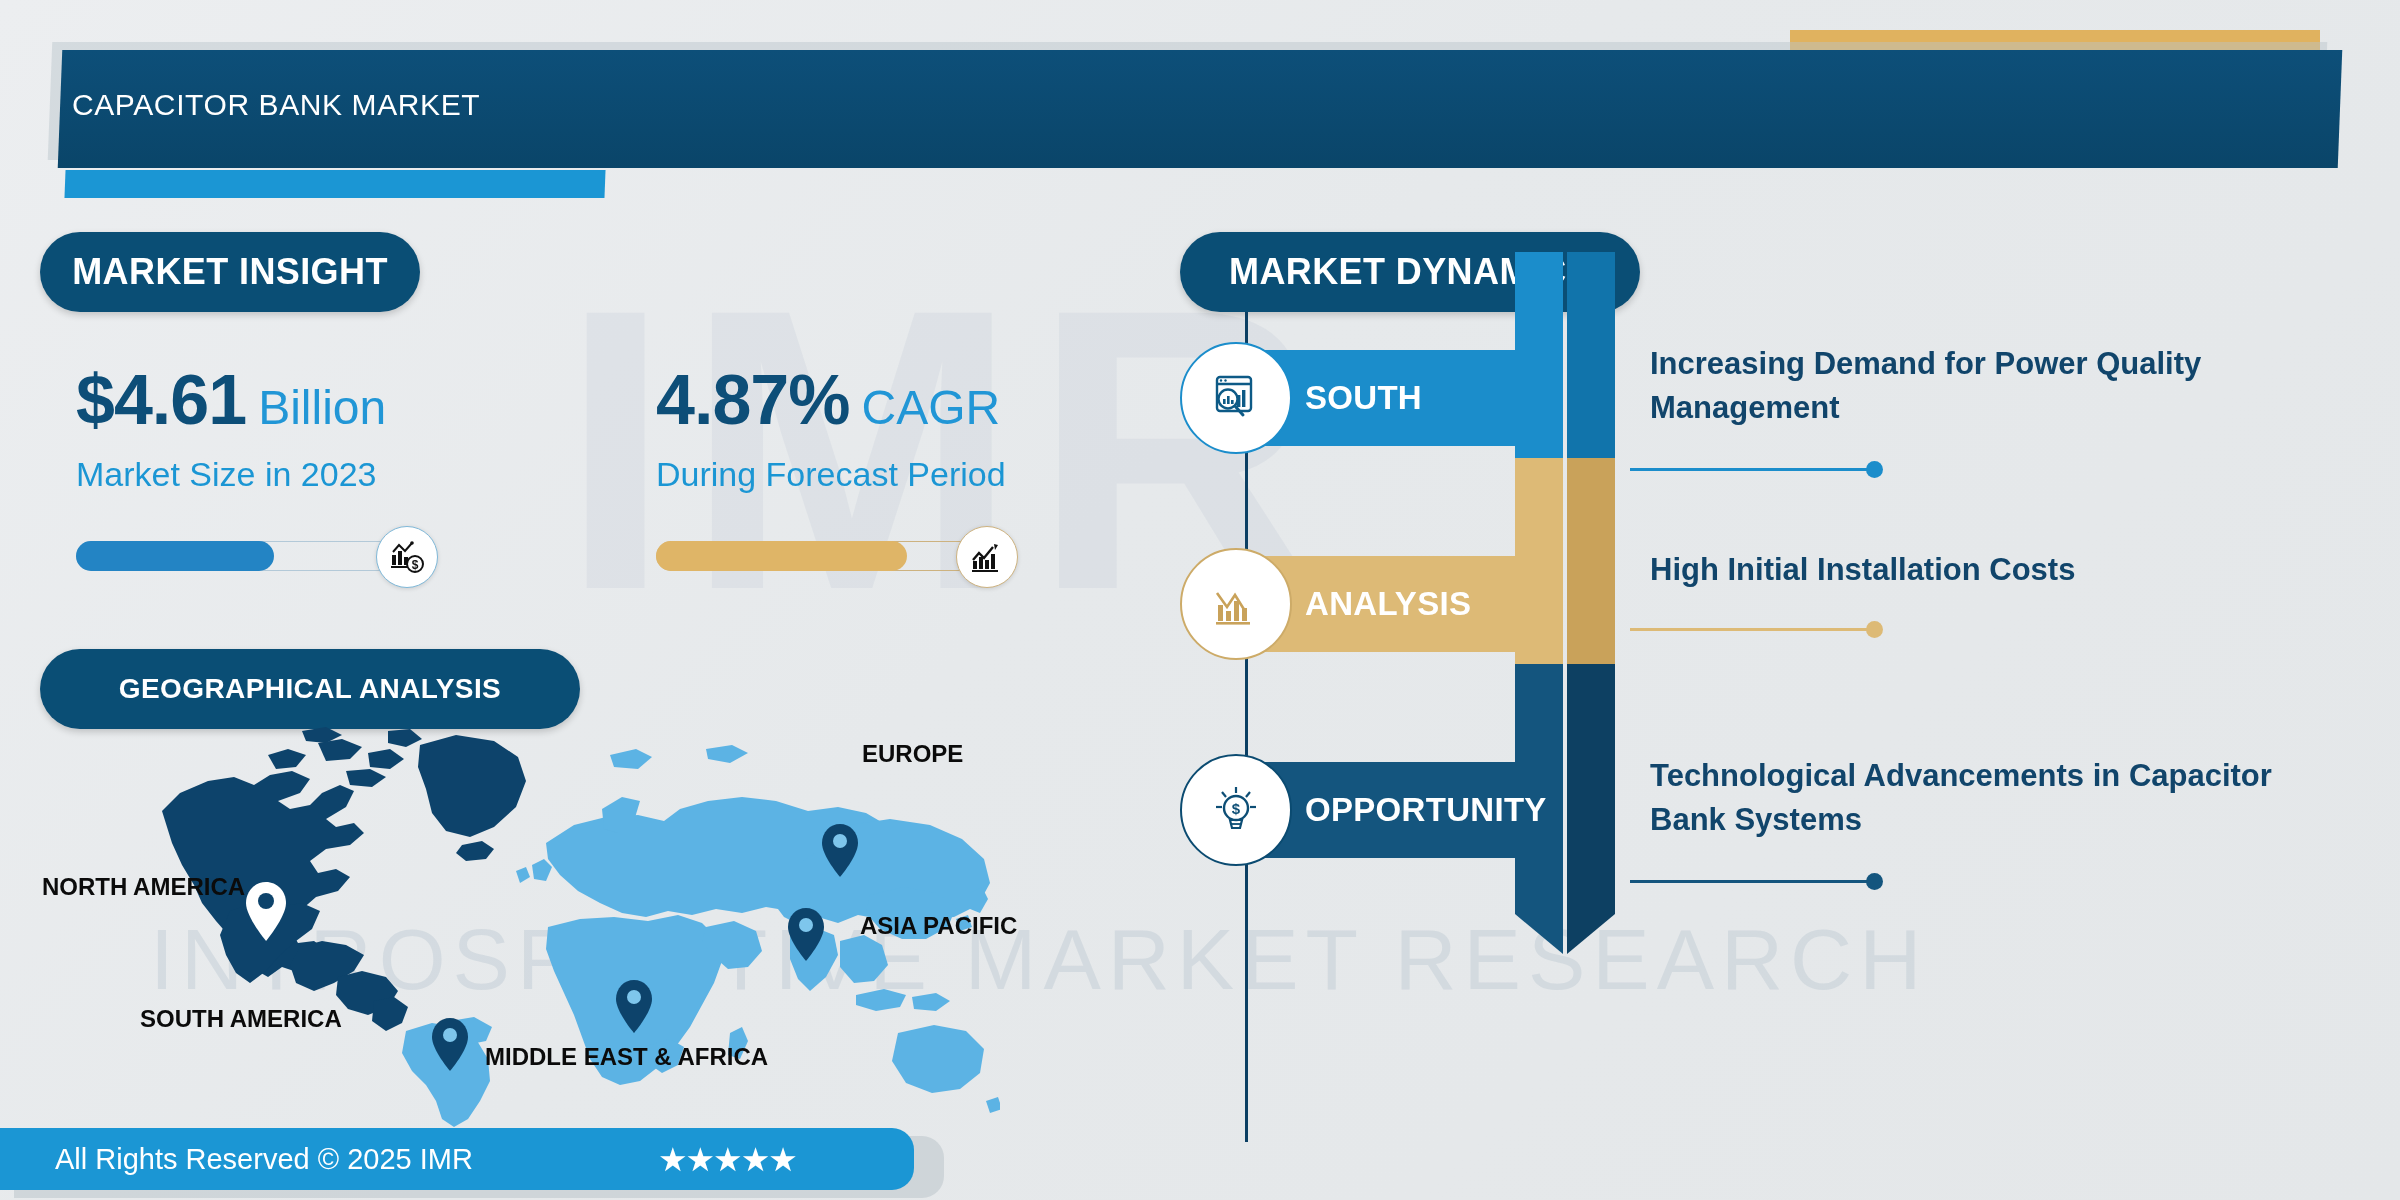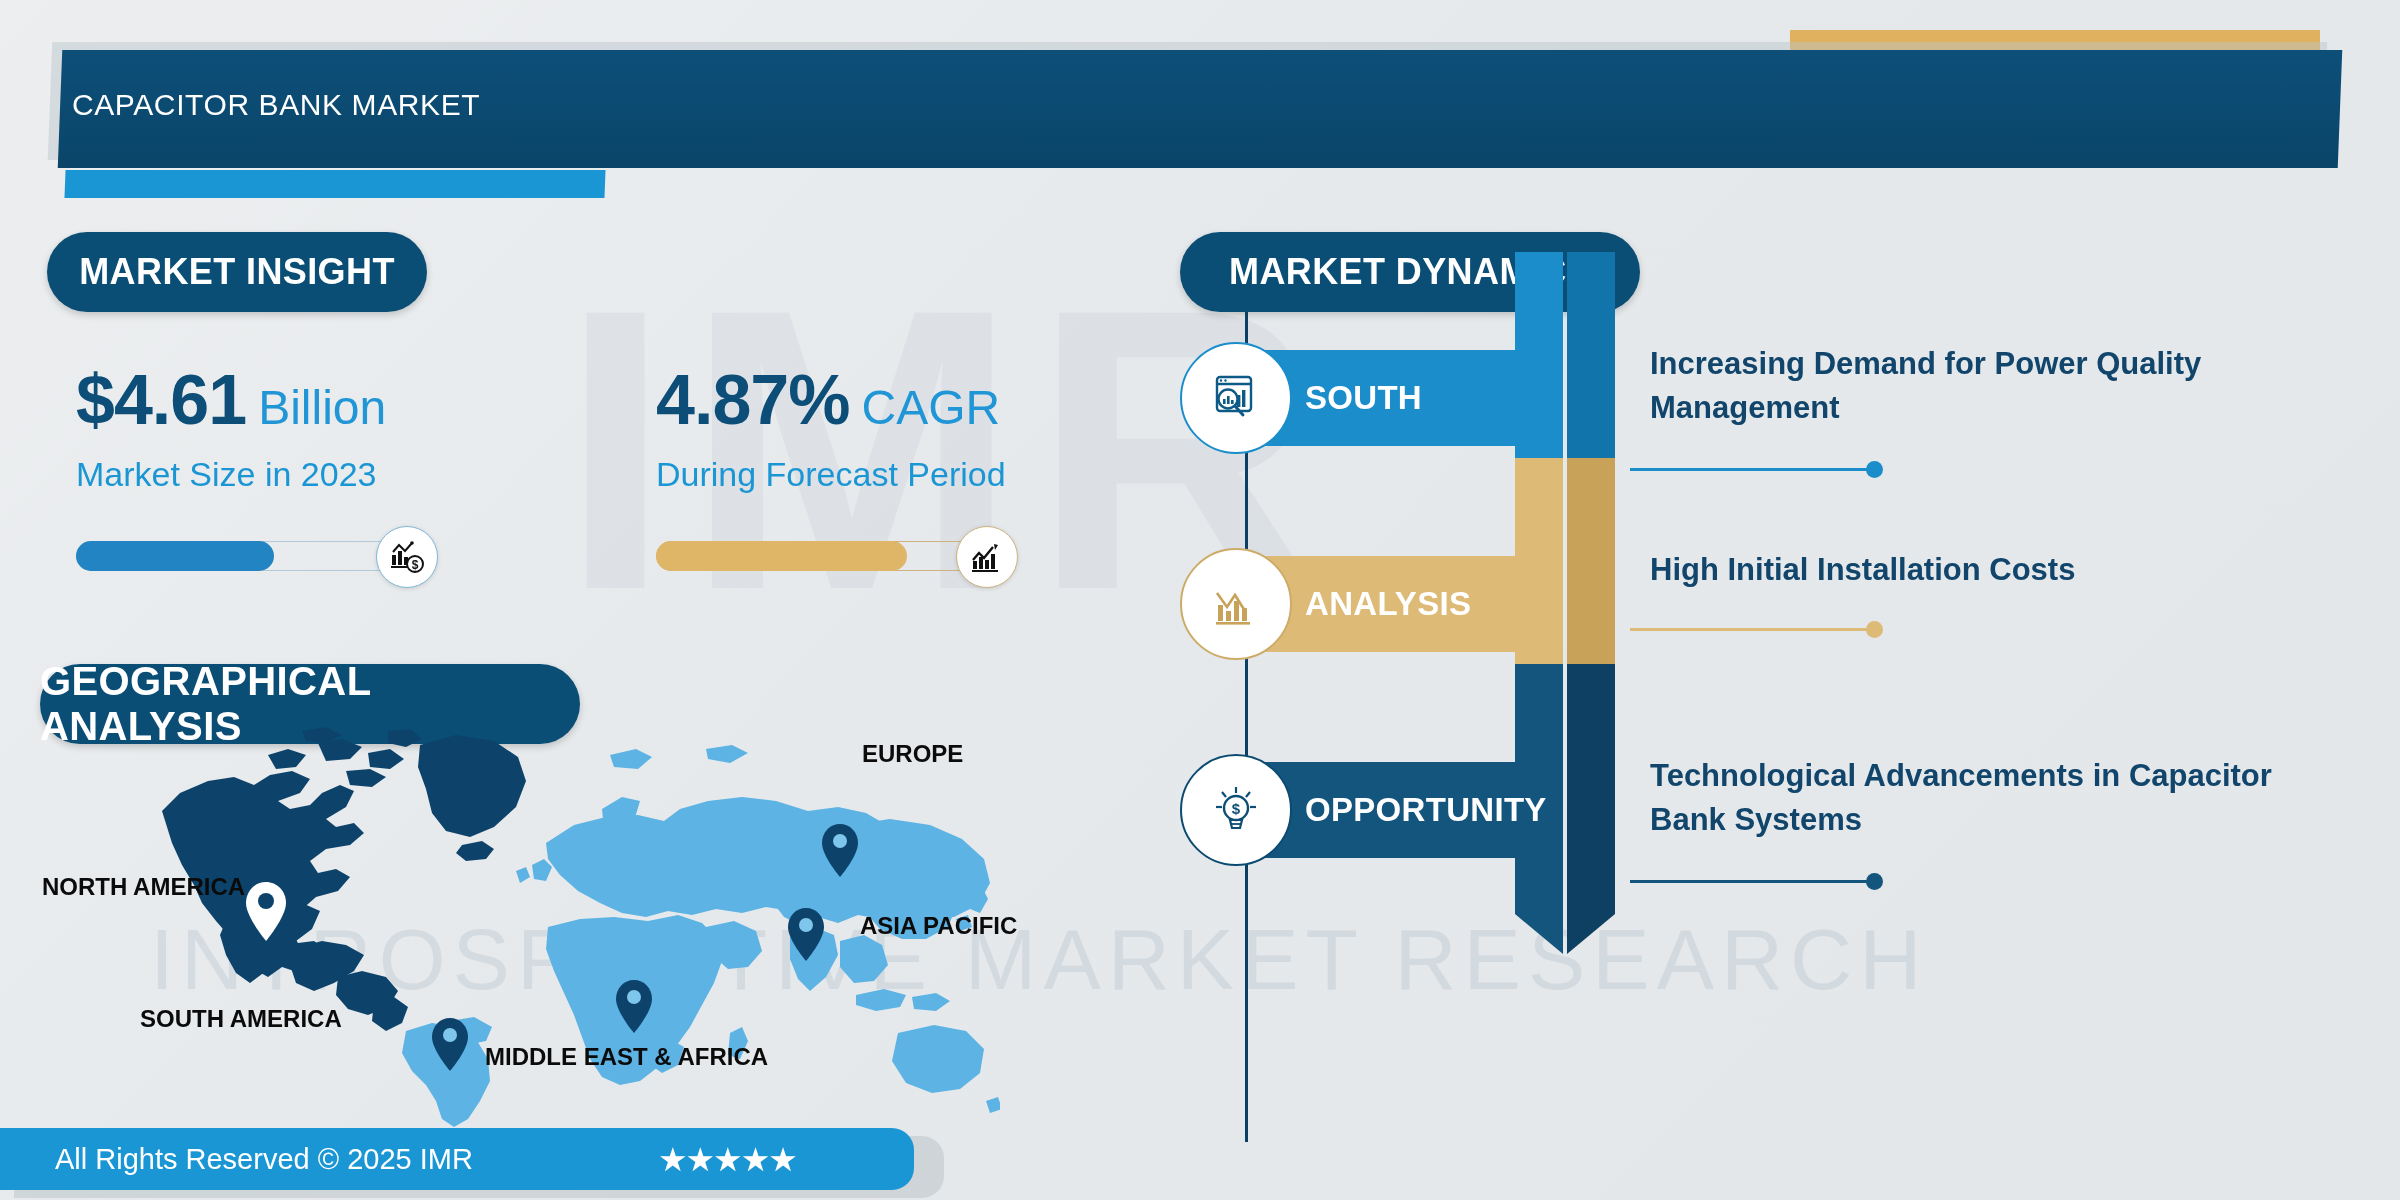--- a/index.html
+++ b/index.html
@@ -63,22 +63,22 @@
   
   .pill {
     position: absolute;
     background: #0a4e75;
     color: #fff;
     border-radius: 44px;
     display: flex; align-items: center; justify-content: center;
     font-weight: 700; letter-spacing: .4px;
     box-shadow: 0 3px 7px rgba(0,0,0,.18);
   }
-  #pill-insight  { left: 47px;  top: 232px; width: 380px; height: 80px; font-size: 36px; }
-  #pill-geo      { left: 40px;  top: 664px; width: 540px; height: 80px; font-size: 40px; }
+  #pill-insight  { left: 40px;  top: 232px; width: 380px; height: 80px; font-size: 36px; }
+  #pill-geo      { left: 40px;  top: 649px; width: 540px; height: 80px; font-size: 28px; }
   #pill-dynamics { left: 1180px; top: 232px; width: 460px; height: 80px; font-size: 36px; }
 
   
   .stat { position: absolute; }
   #stat-1 { left: 76px;  top: 365px; width: 560px; }
   #stat-2 { left: 656px; top: 365px; width: 560px; }
   .stat-line1 { white-space: nowrap; line-height: 1; }
   .stat-big {
     font-size: 70px; font-weight: 700; color: #0d4e78; letter-spacing: -1px;
   }

